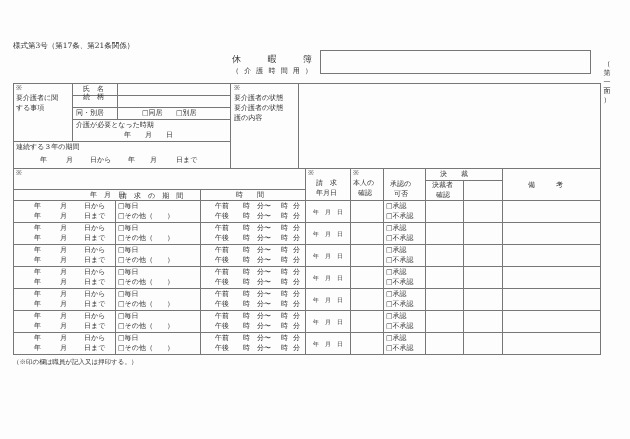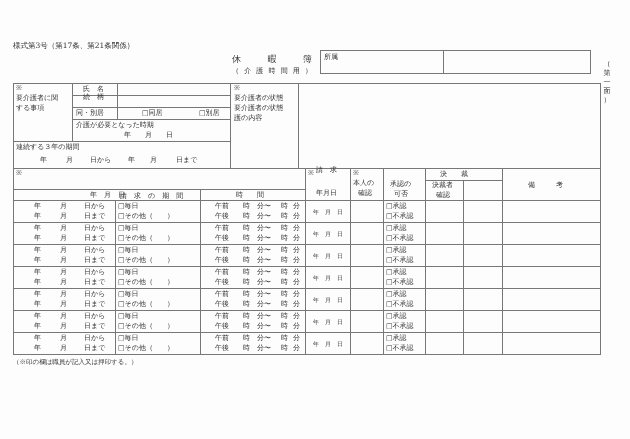--- a/index.html
+++ b/index.html
@@ -36,21 +36,20 @@
 <div class="abs subtitle">
   <span>（</span>
   <span>介</span>
   <span>護</span>
   <span>時</span>
   <span>間</span>
   <span>用</span>
   <span>）</span>
 </div>
 <div class="abs id-box">
-  <div class="cell c1"><span>所属</span></div>
 </div>
 <div class="abs page-mark">
   <span>（</span>
   <span>第</span>
   <span>一</span>
   <span>面</span>
   <span>）</span>
 </div>
 
 <div id="form-grid">
@@ -86,21 +85,21 @@
 
 <div class="t" style="left:16px;top:84px;">※</div>
 <div class="t" style="left:16px;top:94px;">要介護者に関</div>
 <div class="t" style="left:16px;top:104px;">する事項</div>
 <div class="t" style="left:83px;top:85px;">氏　名</div>
 <div class="abs" style="left:118px;top:84px;width:111px;height:11px;"></div>
 <div class="t" style="left:83px;top:93px;">続　柄</div>
 <div class="abs" style="left:118px;top:96px;width:111px;height:11px;"></div>
 <div class="t" style="left:76px;top:109px;">同・別居</div>
 <div class="t" style="left:142px;top:109px;">□同居</div>
-<div class="t" style="left:199px;top:109px;">□別居</div>
+<div class="t" style="left:176px;top:109px;">□別居</div>
 <div class="t" style="left:76px;top:121px;">介護が必要となった時期</div>
 <div class="t" style="left:124px;top:131px;">年　　月　　日</div>
 
 <div class="t" style="left:234px;top:84px;">※</div>
 <div class="t" style="left:234px;top:94px;">要介護者の状態</div>
 <div class="t" style="left:234px;top:104px;">要介護者の状態</div>
 <div class="t" style="left:234px;top:114px;">護の内容</div>
 <div class="abs" style="left:299px;top:84px;width:300px;height:83px;"></div>
 
 <div class="t" style="left:16px;top:143px;">連続する３年の期間</div>
@@ -111,21 +110,21 @@
   <span class="t" style="left:114px;top:2px;">年</span>
   <span class="t" style="left:136px;top:2px;">月</span>
   <span class="t" style="left:162px;top:2px;">日まで</span>
 </div>
 
 <div class="t" style="left:16px;top:169px;">※</div>
 <div class="t" style="left:120px;top:192px;">請　求　の　期　間</div>
 <div class="t" style="left:90px;top:191px;">年　月　日</div>
 <div class="t" style="left:236px;top:191px;">時　　間</div>
 <div class="t" style="left:308px;top:169px;">※</div>
-<div class="t" style="left:316px;top:166px;">請　求</div>
+<div class="t" style="left:316px;top:179px;">請　求</div>
 <div class="t" style="left:316px;top:189px;">年月日</div>
 <div class="t" style="left:353px;top:169px;">※</div>
 <div class="t" style="left:353px;top:179px;">本人の</div>
 <div class="t" style="left:358px;top:189px;">確認</div>
 <div class="t" style="left:390px;top:180px;">承認の</div>
 <div class="t" style="left:394px;top:190px;">可否</div>
 <div class="t" style="left:440px;top:170px;">決　　裁</div>
 <div class="t" style="left:432px;top:181px;">決裁者</div>
 <div class="t" style="left:436px;top:191px;">確認</div>
 <div class="t" style="left:528px;top:181px;">備　　　考</div>

